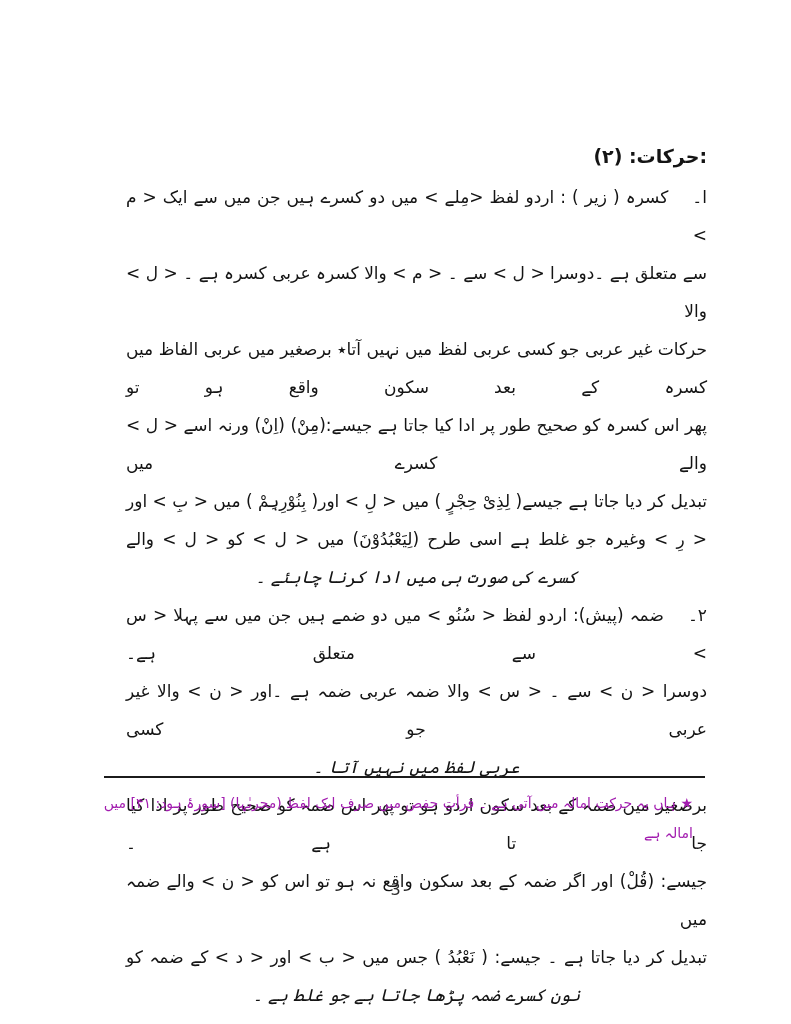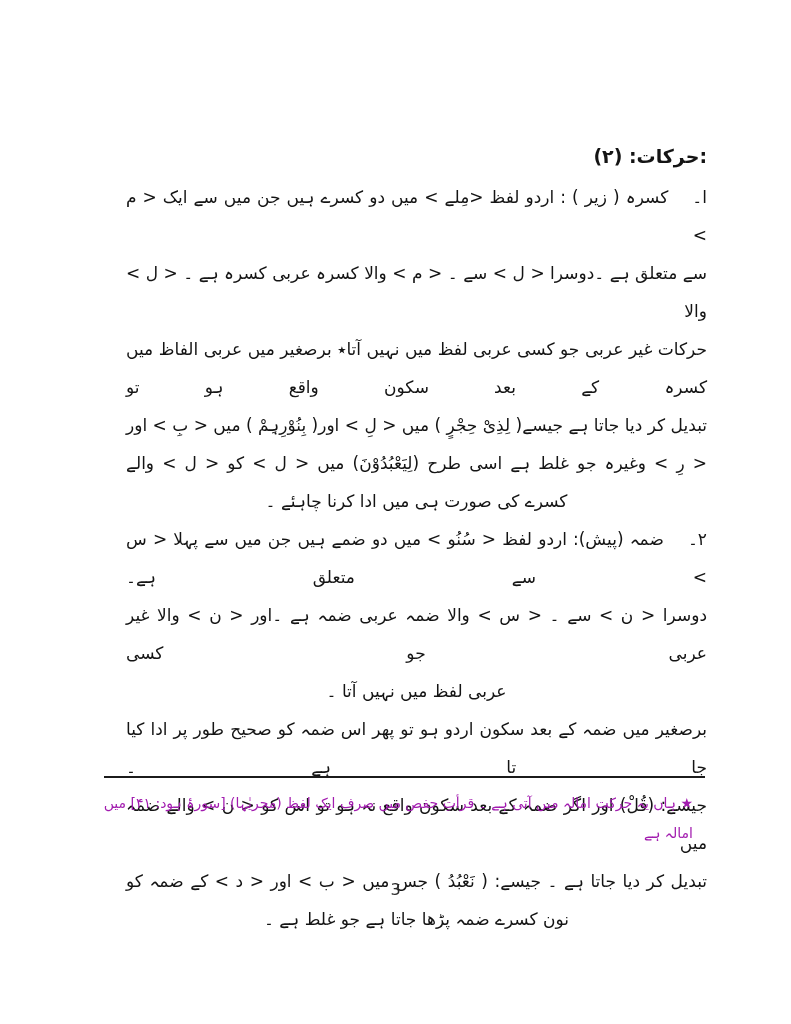--- a/index.html
+++ b/index.html
@@ -27,20 +27,21 @@
   .line {
     font-size:17px;
     line-height:38px;
     text-align:justify;
     text-align-last:justify;
     margin-left:40px;
   }
   .line.short {
     text-align:center;
     text-align-last:center;
+    font-style:italic;
   }
   .marker { margin-left:24px; white-space:pre; }
   .footnote-rule {
     position:absolute;
     top:776px; left:104px; width:601px;
     border-top:2px solid #1b1b1b;
     height:0;
   }
   .footnote {
     position:absolute;
@@ -68,20 +69,21 @@
   <div class="content">
 
     <div class="heading">
       <span class="ltr-wrap">(۲) :حرکات:</span>
     </div>
 
     <div>
       <div class="line"><span class="marker">ا۔</span><span>کسرہ ( زیر ) :  اردو لفظ &lt;مِلے &gt; میں دو کسرے ہیں جن میں سے ایک &lt; م &gt;</span></div>
       <div class="line">سے متعلق ہے ۔دوسرا &lt; ل &gt; سے ۔ &lt; م &gt; والا کسرہ عربی کسرہ ہے ۔ &lt; ل &gt; والا</div>
       <div class="line">حرکات غیر عربی جو کسی عربی لفظ میں نہیں آتا٭ برصغیر میں عربی الفاظ میں کسرہ کے بعد سکون واقع ہو تو</div>
+      <div class="line">پھر اس کسرہ کو صحیح طور پر ادا کیا جاتا ہے جیسے:(مِنْ) (اِنْ) ورنہ اسے &lt; ل &gt; والے کسرے میں</div>
       <div class="line">تبدیل کر دیا جاتا ہے جیسے( لِذِیْ حِجْرٍ ) میں &lt; لِ &gt; اور( بِنُوْرِہِمْ ) میں &lt; بِ &gt; اور</div>
       <div class="line">&lt; رِ &gt; وغیرہ جو غلط ہے اسی طرح (لِیَعْبُدُوْنَ) میں &lt; ل &gt; کو &lt; ل &gt; والے</div>
       <div class="line short">کسرے کی صورت ہی میں ادا کرنا چاہئے ۔</div>
     </div>
 
     <div>
       <div class="line"><span class="marker">۲۔</span><span>ضمہ (پیش): اردو لفظ &lt; سُنُو &gt; میں دو ضمے ہیں جن میں سے پہلا &lt; س &gt; سے متعلق ہے۔</span></div>
       <div class="line">دوسرا &lt; ن &gt; سے ۔ &lt; س &gt; والا ضمہ عربی ضمہ ہے ۔اور &lt; ن &gt; والا غیر عربی جو کسی</div>
       <div class="line short">عربی لفظ میں نہیں آتا ۔</div>
       <div class="line">برصغیر میں ضمہ کے بعد سکون اردو ہو تو پھر اس ضمہ کو صحیح طور پر ادا کیا جا تا ہے ۔</div>

